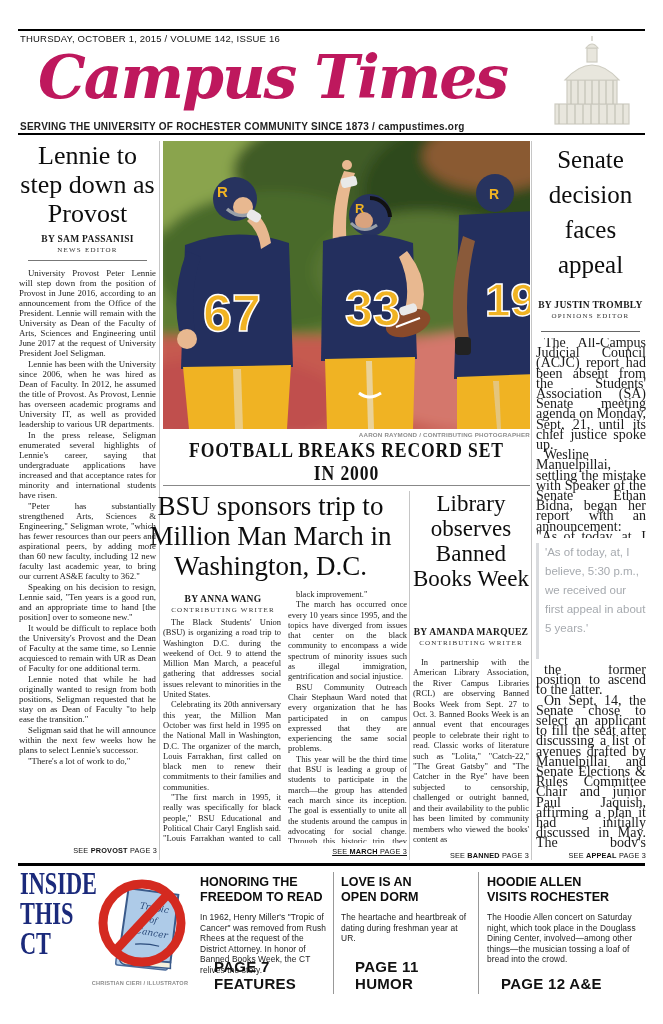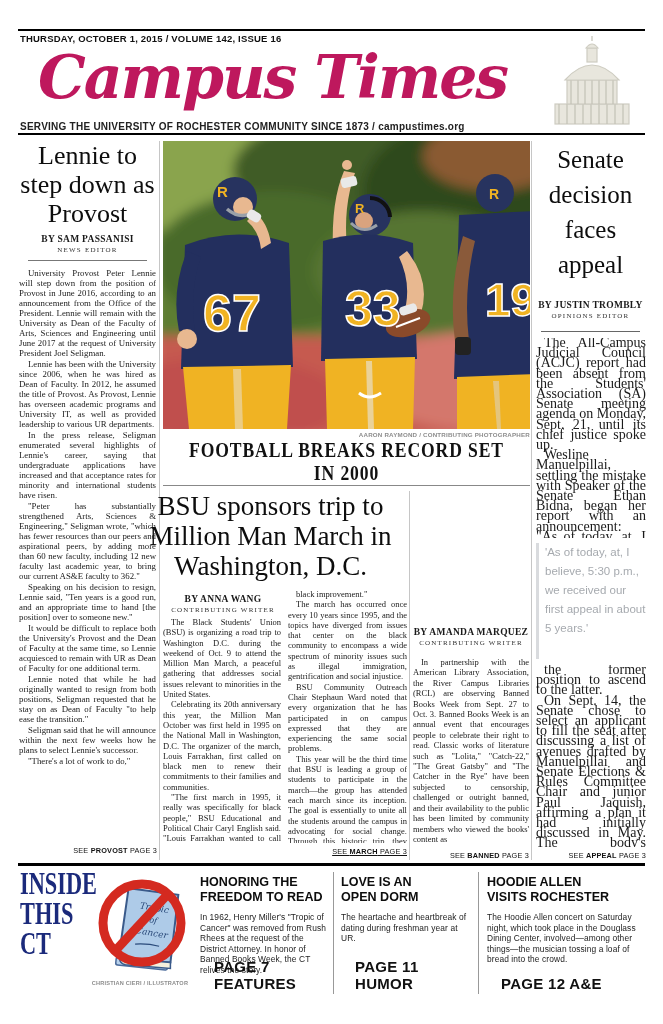--- a/index.html
+++ b/index.html
@@ -4,21 +4,21 @@
 <style>
   html,body{margin:0;padding:0;background:#e8e8e8;}
   .page{position:relative;width:663px;height:1024px;margin:0 auto;background:#fff;overflow:hidden;
         font-family:"Liberation Serif",serif;color:#1a1a1a;}
   .abs{position:absolute;}
   .rule{background:#000;}
   .vrule{position:absolute;width:1px;background:#c6c6c6;}
 
   
   .top-rule{left:18px;top:29px;width:627px;height:2px;}
-  .dateline{left:20px;top:33px;font-family:"Liberation Sans",sans-serif;font-weight:bold;
+  .dateline{left:20px;top:33px;font-family:"Liberation Sans",sans-serif;font-weight:normal;
             font-size:9.5px;letter-spacing:.2px;color:#111;text-align:right;}
   .masthead{left:20px;top:38px;width:505px;text-align:center;margin:0;
             font-family:"DejaVu Serif",serif;font-weight:bold;font-style:italic;
             font-size:60px;line-height:78px;color:#be185d;letter-spacing:-2px;}
   .dome{left:537px;top:36px;}
   .tagline{left:20px;top:121px;font-family:"Liberation Sans",sans-serif;font-weight:bold;
            font-size:10px;letter-spacing:.25px;color:#222;}
   .header-rule{left:18px;top:133px;width:627px;height:2px;}
 
   
@@ -227,20 +227,21 @@
       <p>The march has occurred once every 10 years since 1995, and the topics have diverged from issues that center on the black community to encompass a wide spectrum of minority issues such as illegal immigration, gentrification and social injustice.</p>
       <p>BSU Community Outreach Chair Stephaun Ward noted that every organization that he has participated in on campus expressed that they are experiencing the same social problems.</p>
       <p>This year will be the third time that BSU is leading a group of students to participate in the march—the group has attended each march since its inception. The goal is essentially to unite all the students around the campus in advocating for social change. Through this historic trip, they expect to gain a better</p>
     </div>
   <div class="abs jump march-jump">
     <span>SEE </span><b>MARCH</b><span> PAGE 3</span>
   </div>
 
   <div class="vrule" style="left:409px;top:491px;height:369px;"></div>
 
+  <h2 class="abs headline banned-headline">Library observes Banned Books Week</h2>
   <div class="abs byline banned-byline">
     <div class="by">BY AMANDA MARQUEZ</div>
     <div class="role">CONTRIBUTING WRITER</div>
   </div>
   <div class="abs banned-body">
       <p>In partnership with the American Library Association, the River Campus Libraries (RCL) are observing Banned Books Week from Sept. 27 to Oct. 3. Banned Books Week is an annual event that encourages people to celebrate their right to read. Classic works of literature such as "Lolita," "Catch-22," "The Great Gatsby" and "The Catcher in the Rye" have been subjected to censorship, challenged or outright banned, and their availability to the public has been limited by community members who viewed the books' content as</p>
     </div>
   <div class="abs jump banned-jump">
     <span>SEE </span><b>BANNED</b><span> PAGE 3</span>
   </div>

